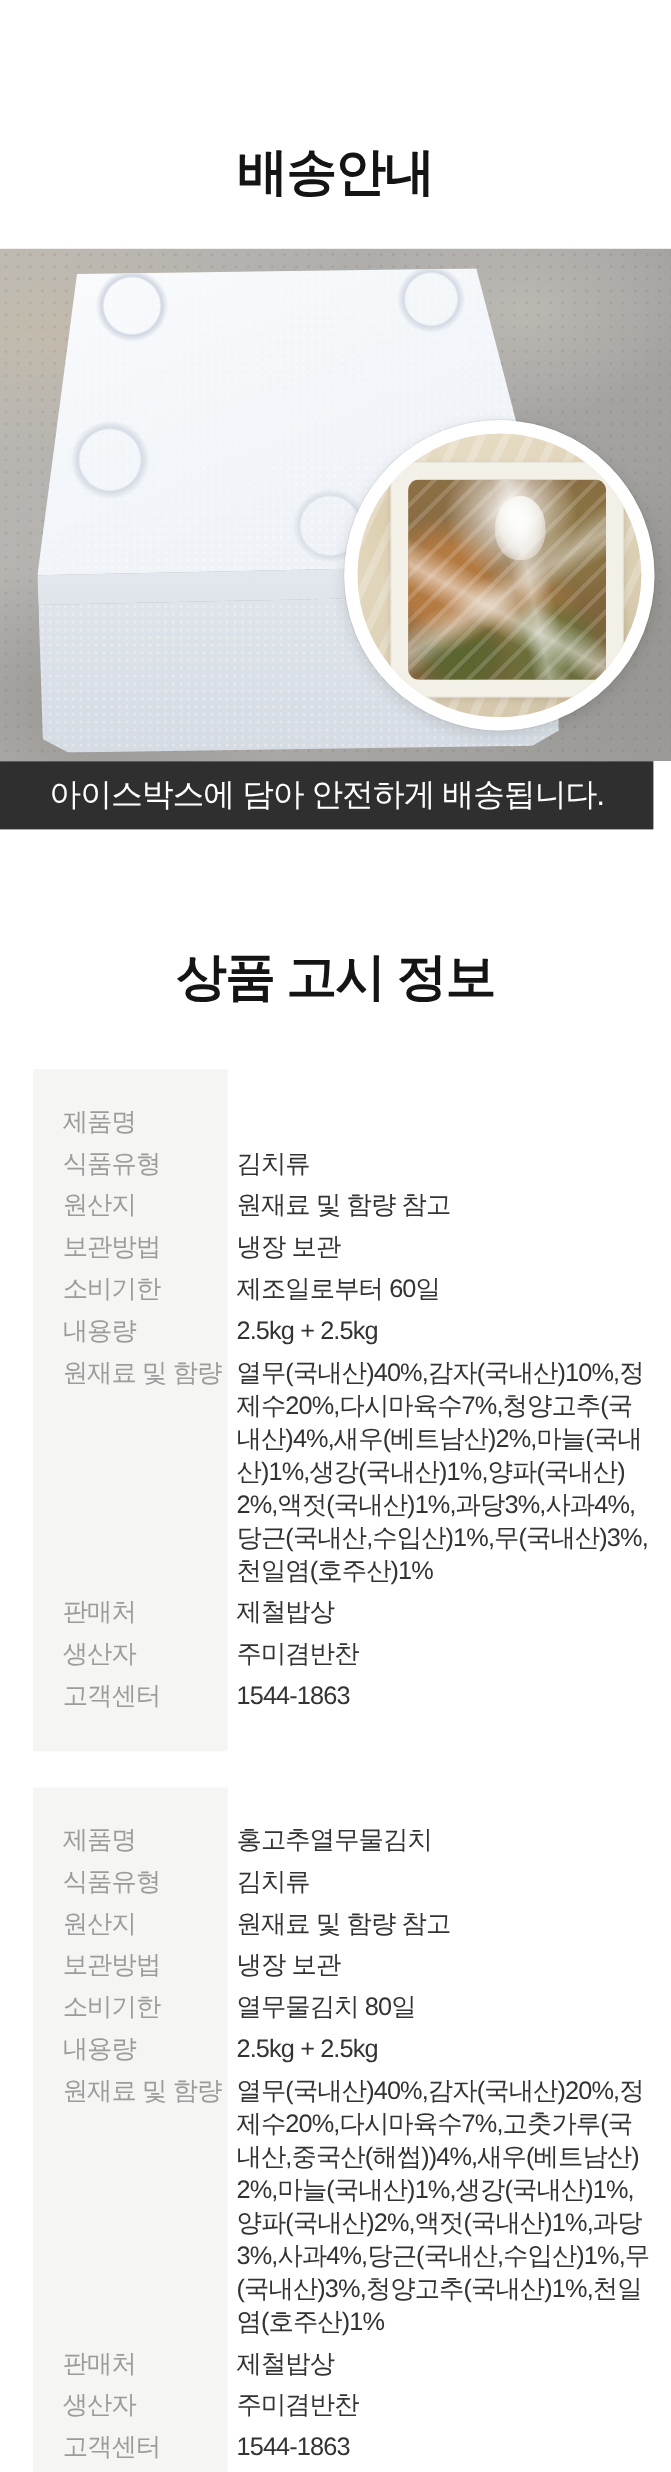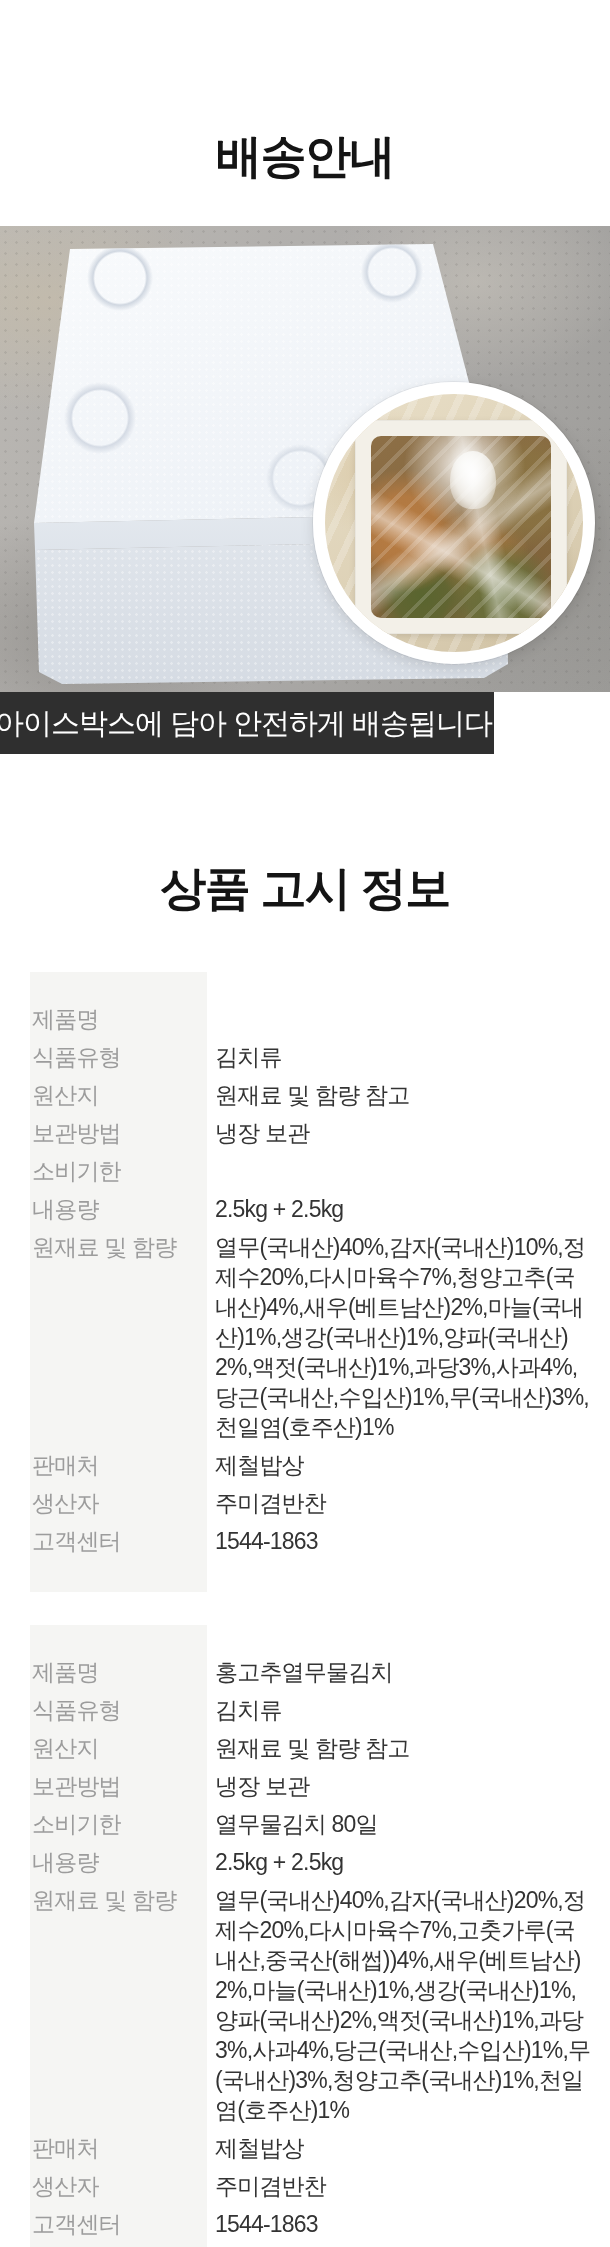--- a/index.html
+++ b/index.html
@@ -86,37 +86,37 @@
       linear-gradient(78deg, transparent 52%, rgba(255,255,255,.4) 59%, transparent 68%),
       repeating-linear-gradient(135deg, rgba(255,255,255,.16) 0 4px, rgba(255,255,255,0) 4px 15px);
   }
   .bag-knot{
     position:absolute;left:44%;top:8%;width:46px;height:58px;border-radius:50% 50% 45% 45%;
     background:radial-gradient(ellipse at 50% 40%, rgba(255,255,255,.98) 0%, rgba(250,250,248,.75) 55%, rgba(255,255,255,0) 100%);
   }
 
   
   .caption-bar{
-    width:494px;height:62px;background:#2f2f2f;
+    width:594px;height:62px;background:#2f2f2f;
     display:flex;align-items:center;justify-content:center;
   }
   .caption-bar span{
     color:#ffffff;font-size:29px;font-weight:500;letter-spacing:-1px;line-height:62px;white-space:nowrap;
   }
 
   
   .tables-wrap{padding-top:42px;padding-bottom:40px;}
   .info-table{position:relative;width:610px;padding:32px 0 36px 0;box-sizing:border-box;}
   .info-table + .info-table{margin-top:33px;}
   .label-col-bg{position:absolute;left:30px;top:0;bottom:0;width:177px;background:#f5f5f3;}
   .rows{position:relative;}
   .row{display:flex;align-items:flex-start;margin-bottom:8px;}
   .row:last-child{margin-bottom:0;}
   .cell{font-size:23px;line-height:30px;letter-spacing:-0.8px;}
-  .cell.label{width:215px;min-width:215px;box-sizing:border-box;padding-left:32px;color:#9c9c9c;}
+  .cell.label{width:215px;min-width:215px;box-sizing:border-box;padding-left:57px;color:#9c9c9c;}
   .cell.value{flex:1;padding-right:14px;color:#333333;word-break:break-all;}
 </style>
 </head>
 <body>
 
 <div class="page">
 
   <div>
     <h1 class="big-title title-delivery">배송안내</h1>
 
@@ -158,20 +158,21 @@
           <div class="row">
               <div class="cell label">원산지</div>
               <div class="cell value">원재료 및 함량 참고</div>
             </div>
           <div class="row">
               <div class="cell label">보관방법</div>
               <div class="cell value">냉장 보관</div>
             </div>
           <div class="row">
               <div class="cell label">소비기한</div>
+              <div class="cell value">제조일로부터 60일</div>
             </div>
           <div class="row">
               <div class="cell label">내용량</div>
               <div class="cell value">2.5kg + 2.5kg</div>
             </div>
           <div class="row">
               <div class="cell label">원재료 및 함량</div>
               <div class="cell value">열무(국내산)40%,감자(국내산)10%,정제수20%,다시마육수7%,청양고추(국내산)4%,새우(베트남산)2%,마늘(국내산)1%,생강(국내산)1%,양파(국내산)2%,액젓(국내산)1%,과당3%,사과4%,당근(국내산,수입산)1%,무(국내산)3%,천일염(호주산)1%</div>
             </div>
           <div class="row">

